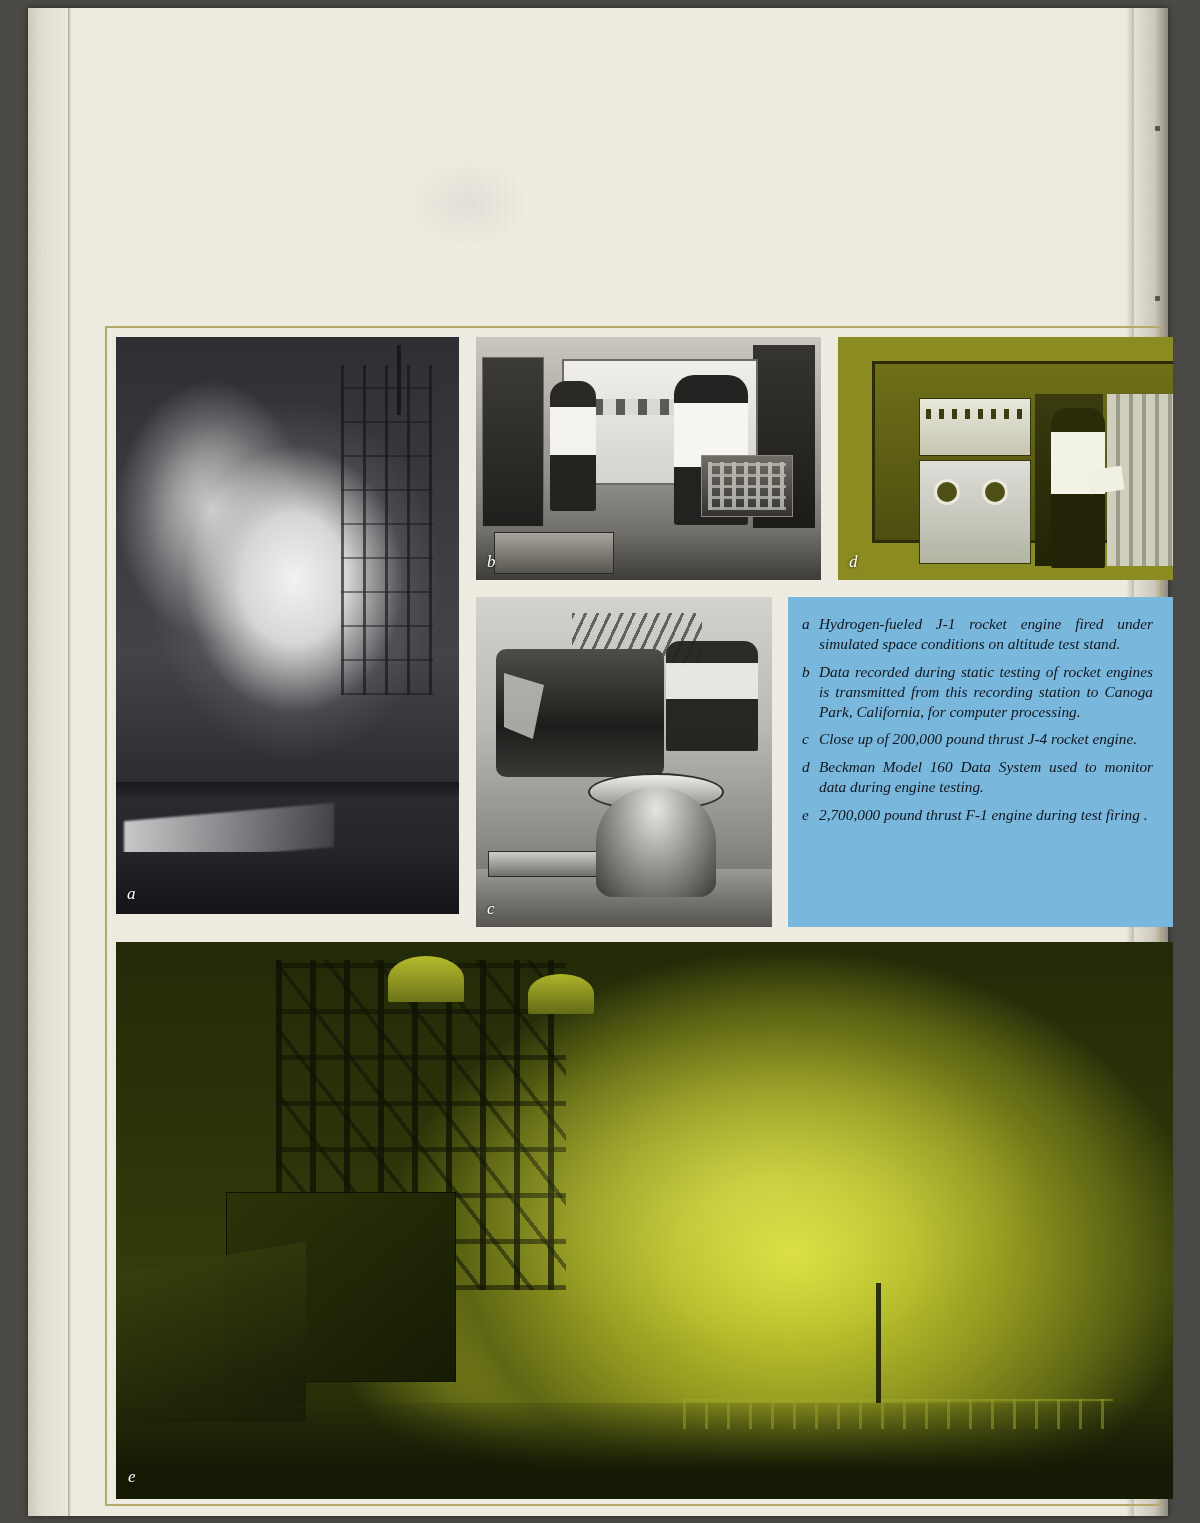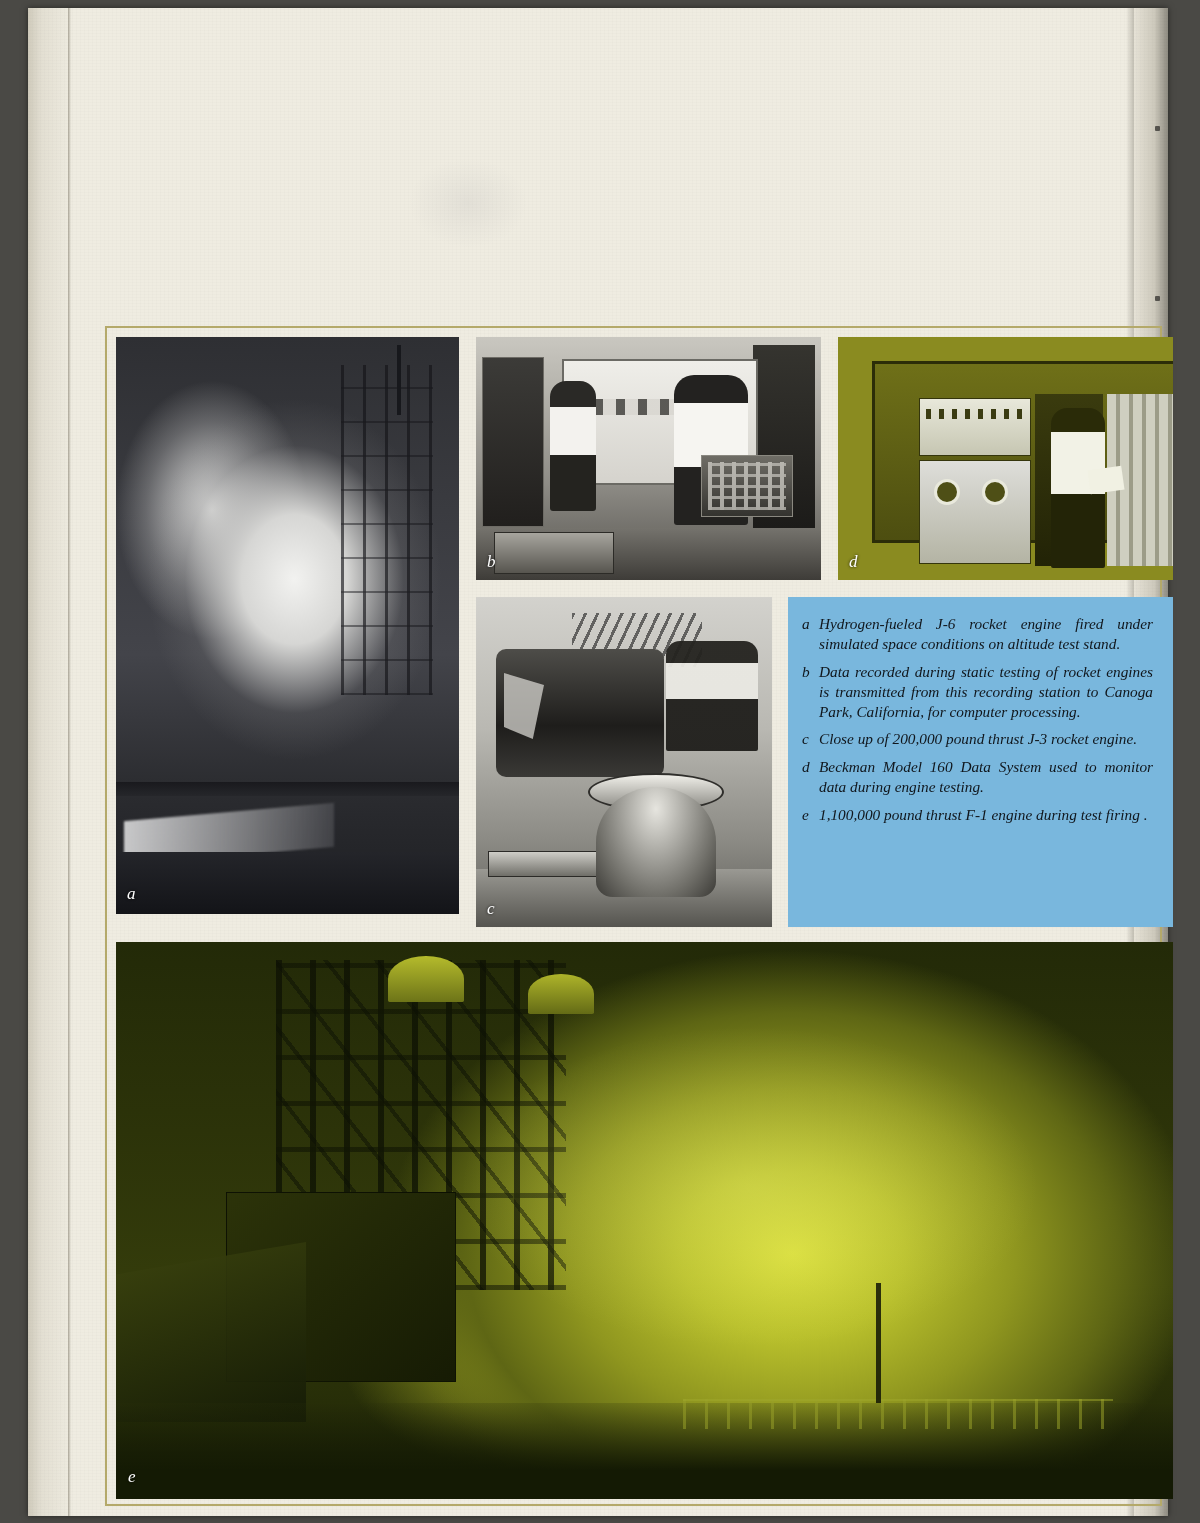--- a/index.html
+++ b/index.html
@@ -427,37 +427,37 @@
           <div class="pc-skid"></div>
           <div class="pc-ring"></div>
           <div class="pc-bell"></div>
           <span class="tag" style="left:11px; bottom:10px;">c</span>
         </div>
 
         <div class="cell caption-block">
           <ul class="cap-list">
             <li class="cap-item">
               <span class="cap-letter">a</span>
-              <span class="cap-text">Hydrogen-fueled J-6 rocket engine fired under simulated space conditions on altitude test stand.</span>
+              <span class="cap-text">Hydrogen-fueled J-1 rocket engine fired under simulated space conditions on altitude test stand.</span>
             </li>
             <li class="cap-item">
               <span class="cap-letter">b</span>
               <span class="cap-text">Data recorded during static testing of rocket engines is transmitted from this recording station to Canoga Park, California, for computer processing.</span>
             </li>
             <li class="cap-item">
               <span class="cap-letter">c</span>
-              <span class="cap-text">Close up of 200,000 pound thrust J-3 rocket engine.</span>
+              <span class="cap-text">Close up of 200,000 pound thrust J-4 rocket engine.</span>
             </li>
             <li class="cap-item">
               <span class="cap-letter">d</span>
               <span class="cap-text">Beckman Model 160 Data System used to monitor data during engine testing.</span>
             </li>
             <li class="cap-item">
               <span class="cap-letter">e</span>
-              <span class="cap-text">1,100,000 pound thrust F-1 engine during test firing .</span>
+              <span class="cap-text">2,700,000 pound thrust F-1 engine during test firing .</span>
             </li>
           </ul>
         </div>
 
         <div class="cell photo-e">
           <div class="pe-tower"></div>
           <div class="pe-diag"></div>
           <div class="pe-dome1"></div>
           <div class="pe-dome2"></div>
           <div class="pe-block"></div>

